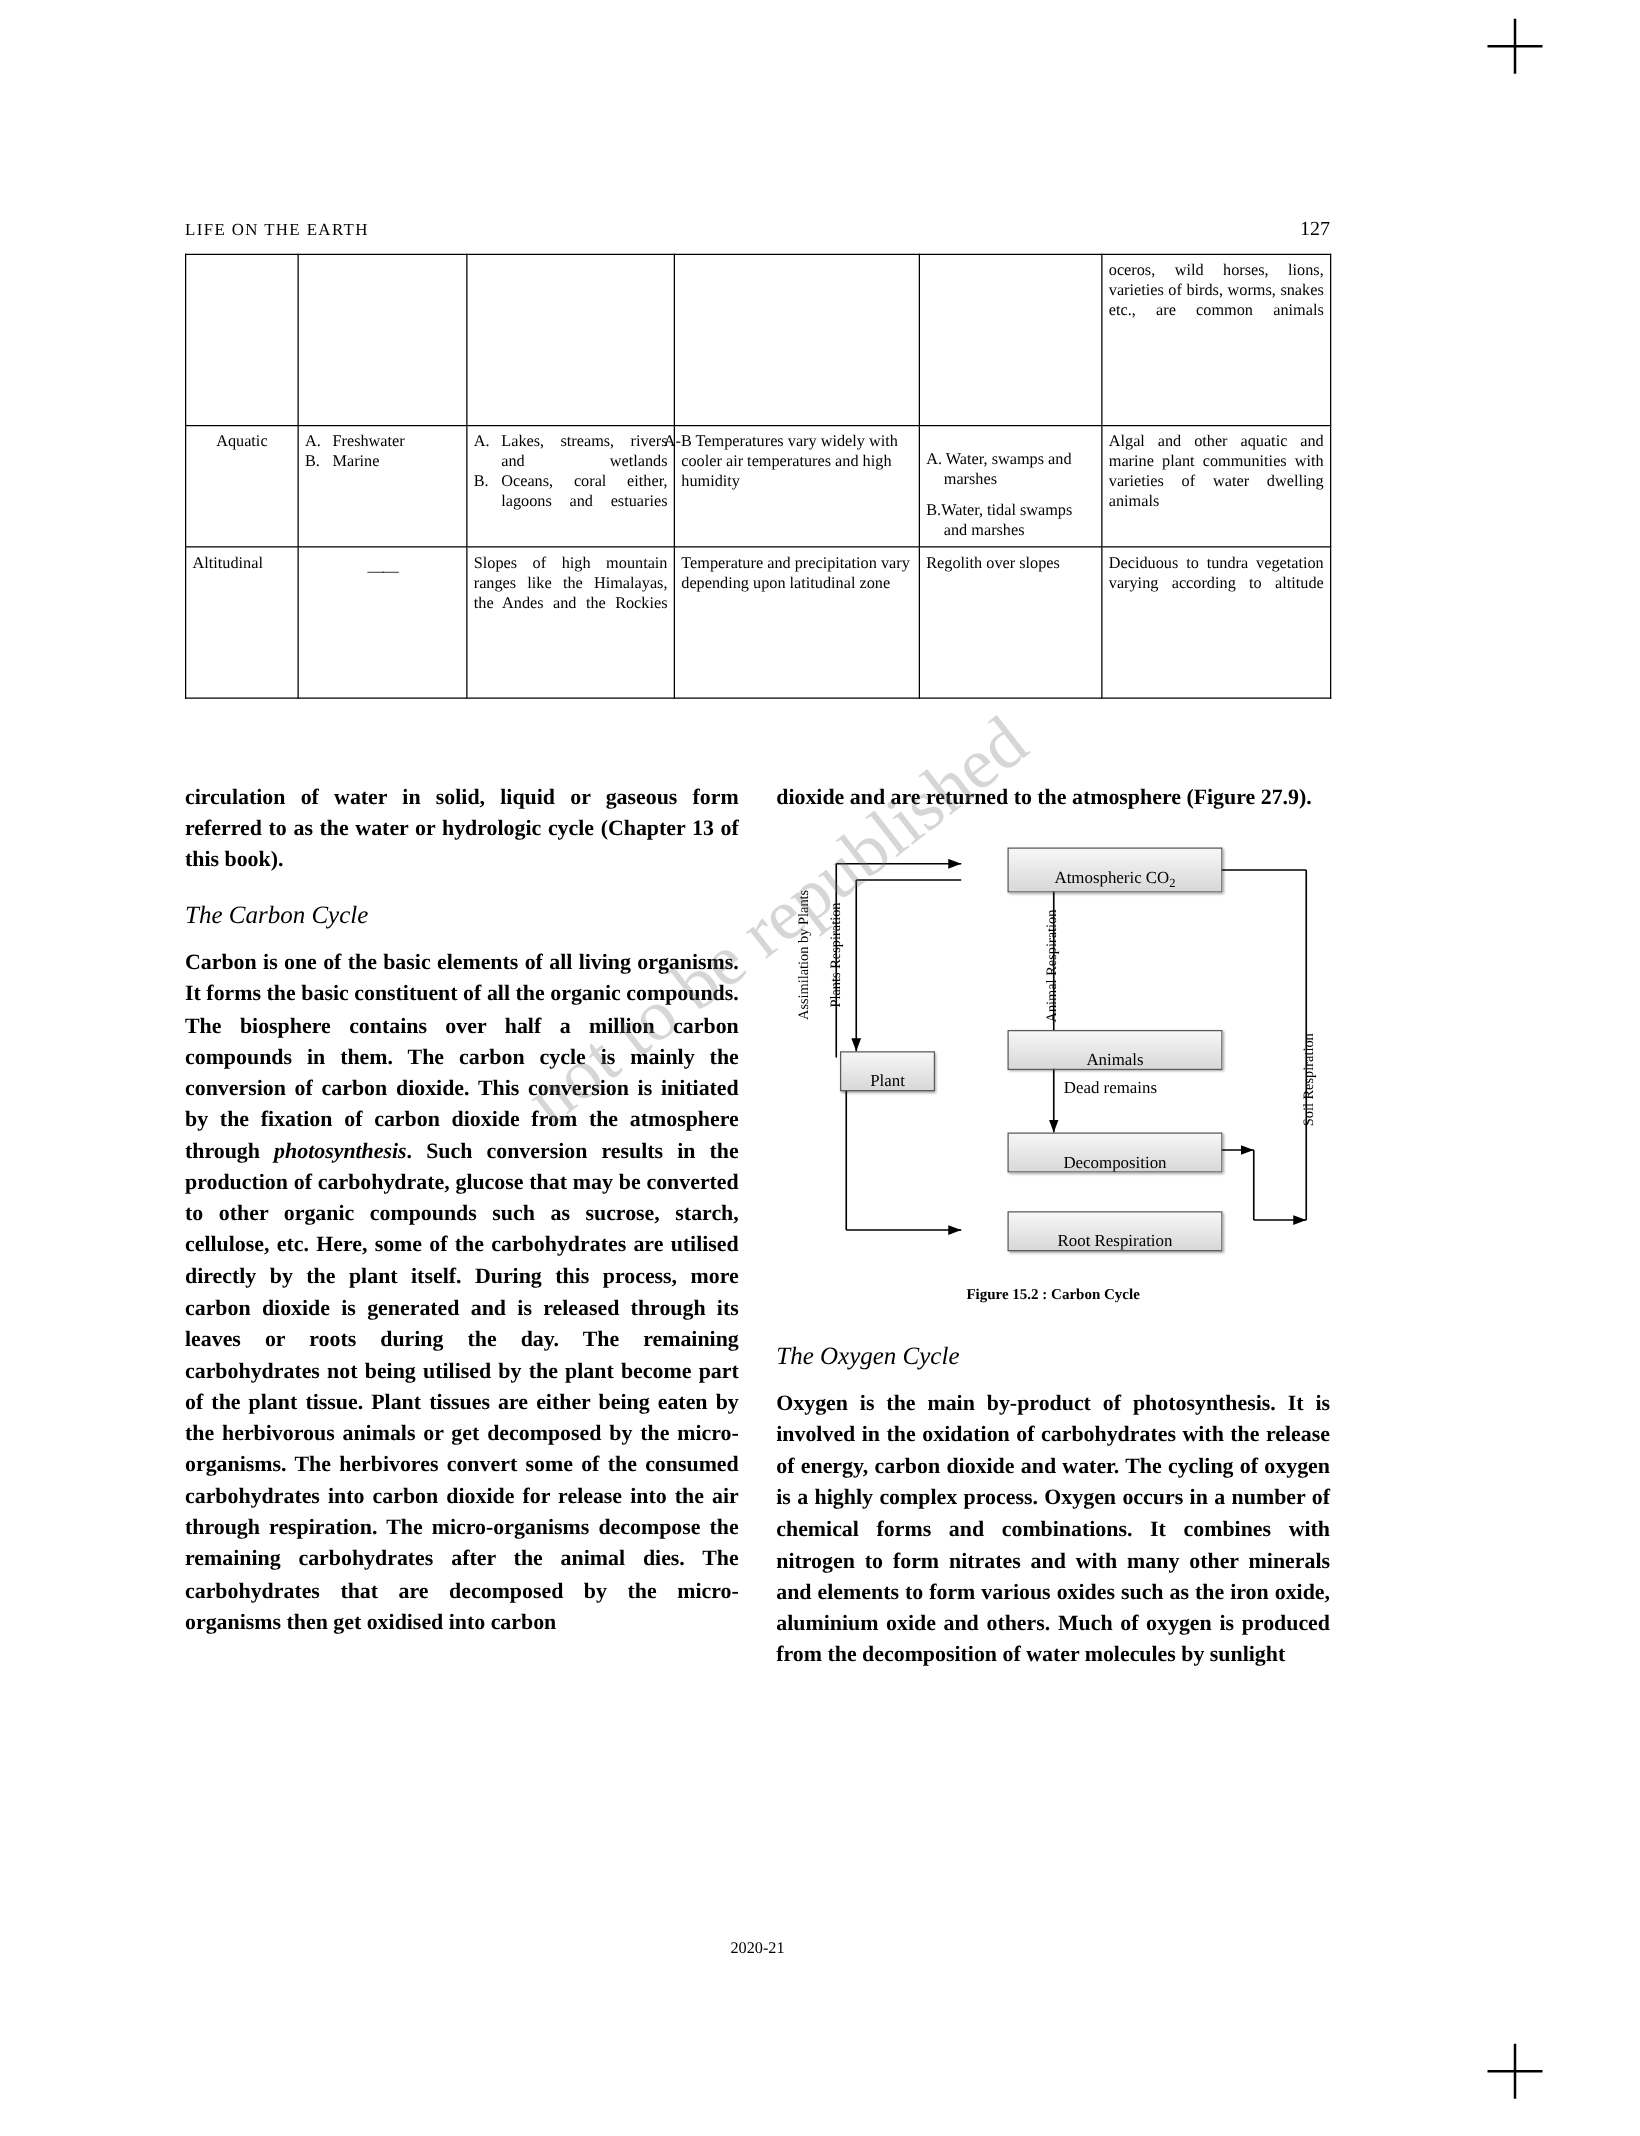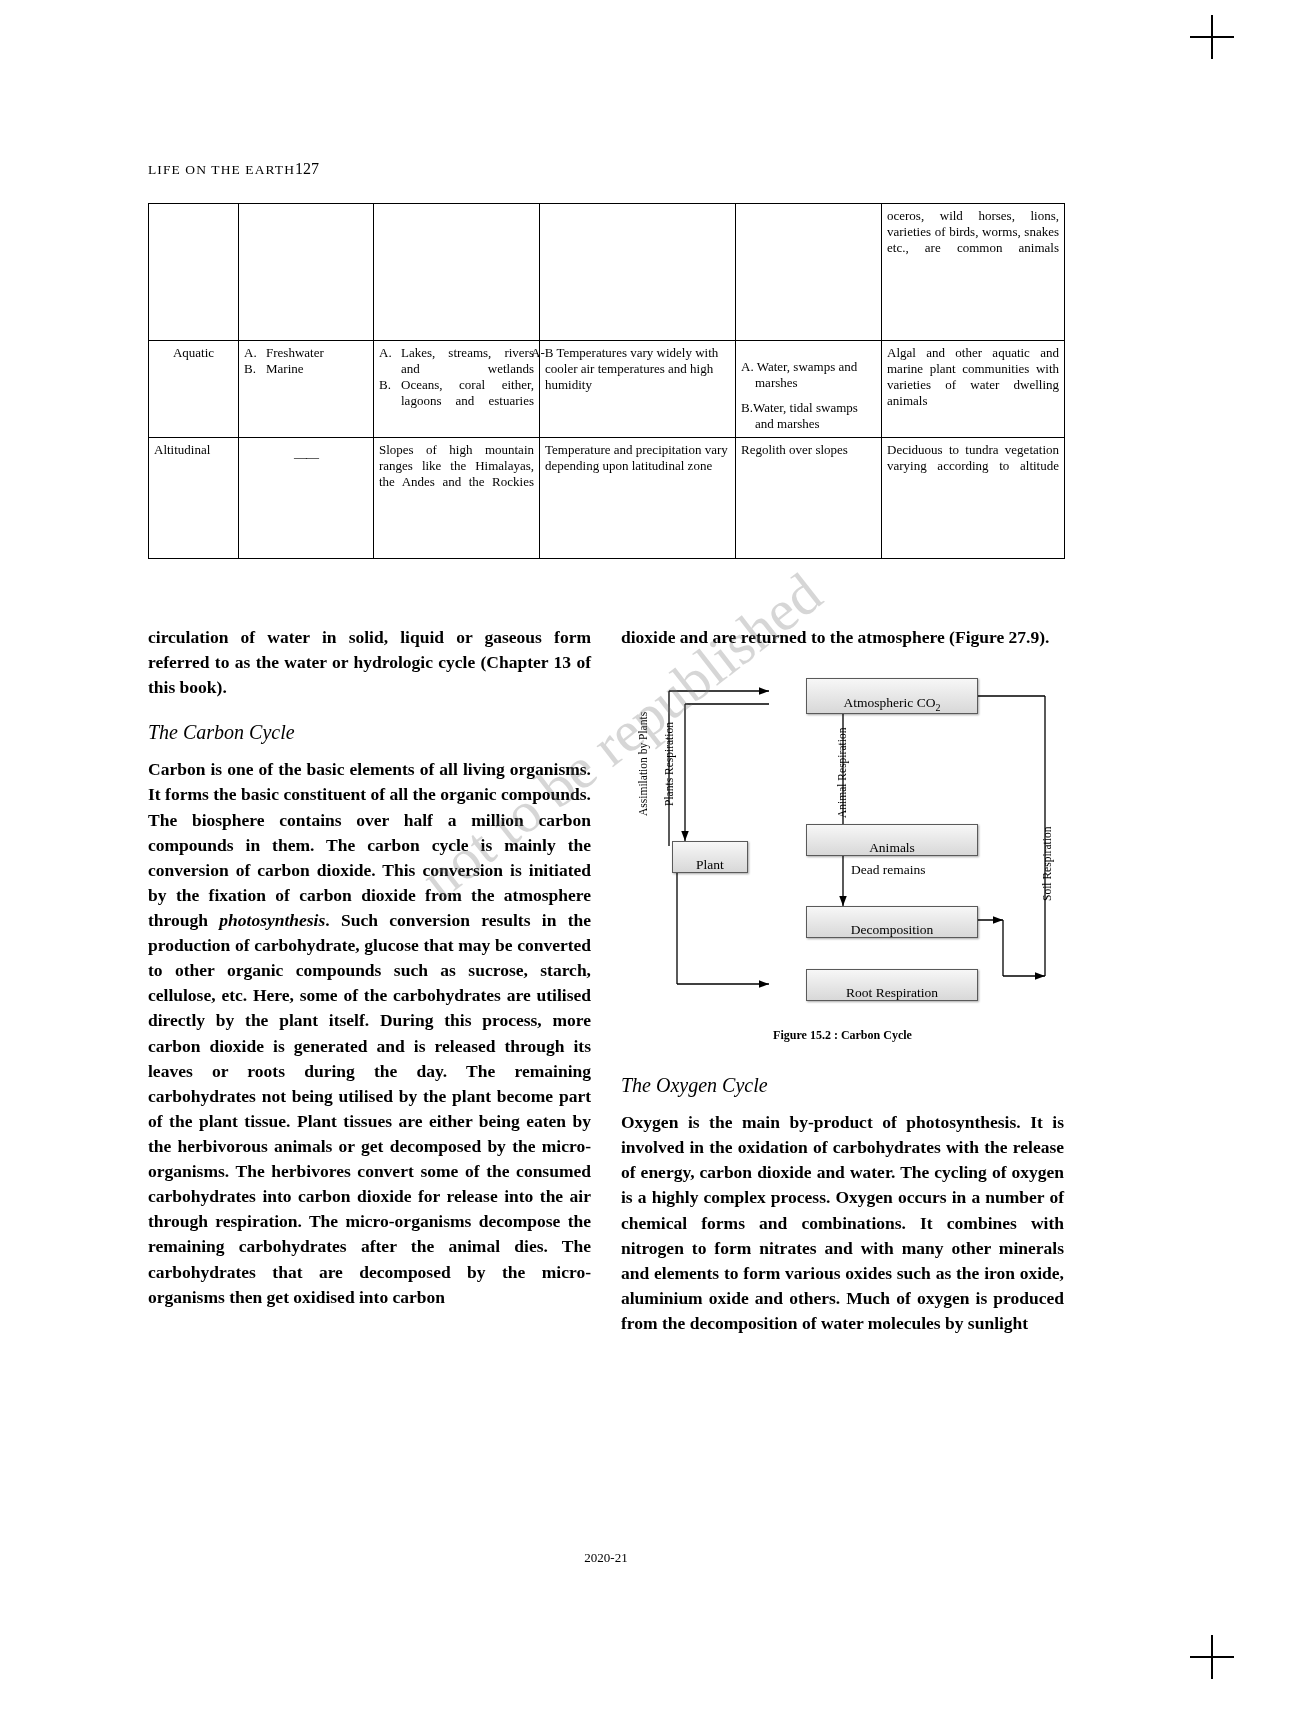--- a/index.html
+++ b/index.html
@@ -40,28 +40,29 @@
     height: 1709px;
   }
 
   
   .runhead {
     position: absolute;
     top: 160px;
     left: 0;
     width: 916px;
     display: flex;
-    justify-content: flex-start;
+    justify-content: space-between;
     align-items: baseline;
     font-size: 13.5px;
     letter-spacing: 1.1px;
   }
   .runhead .folio {
     font-size: 16px;
     letter-spacing: 0;
+    margin-top: 15px;
   }
 
   
   table.habitat {
     position: absolute;
     top: 203px;
     left: 0;
     width: 916px;
     border-collapse: collapse;
     table-layout: fixed;

